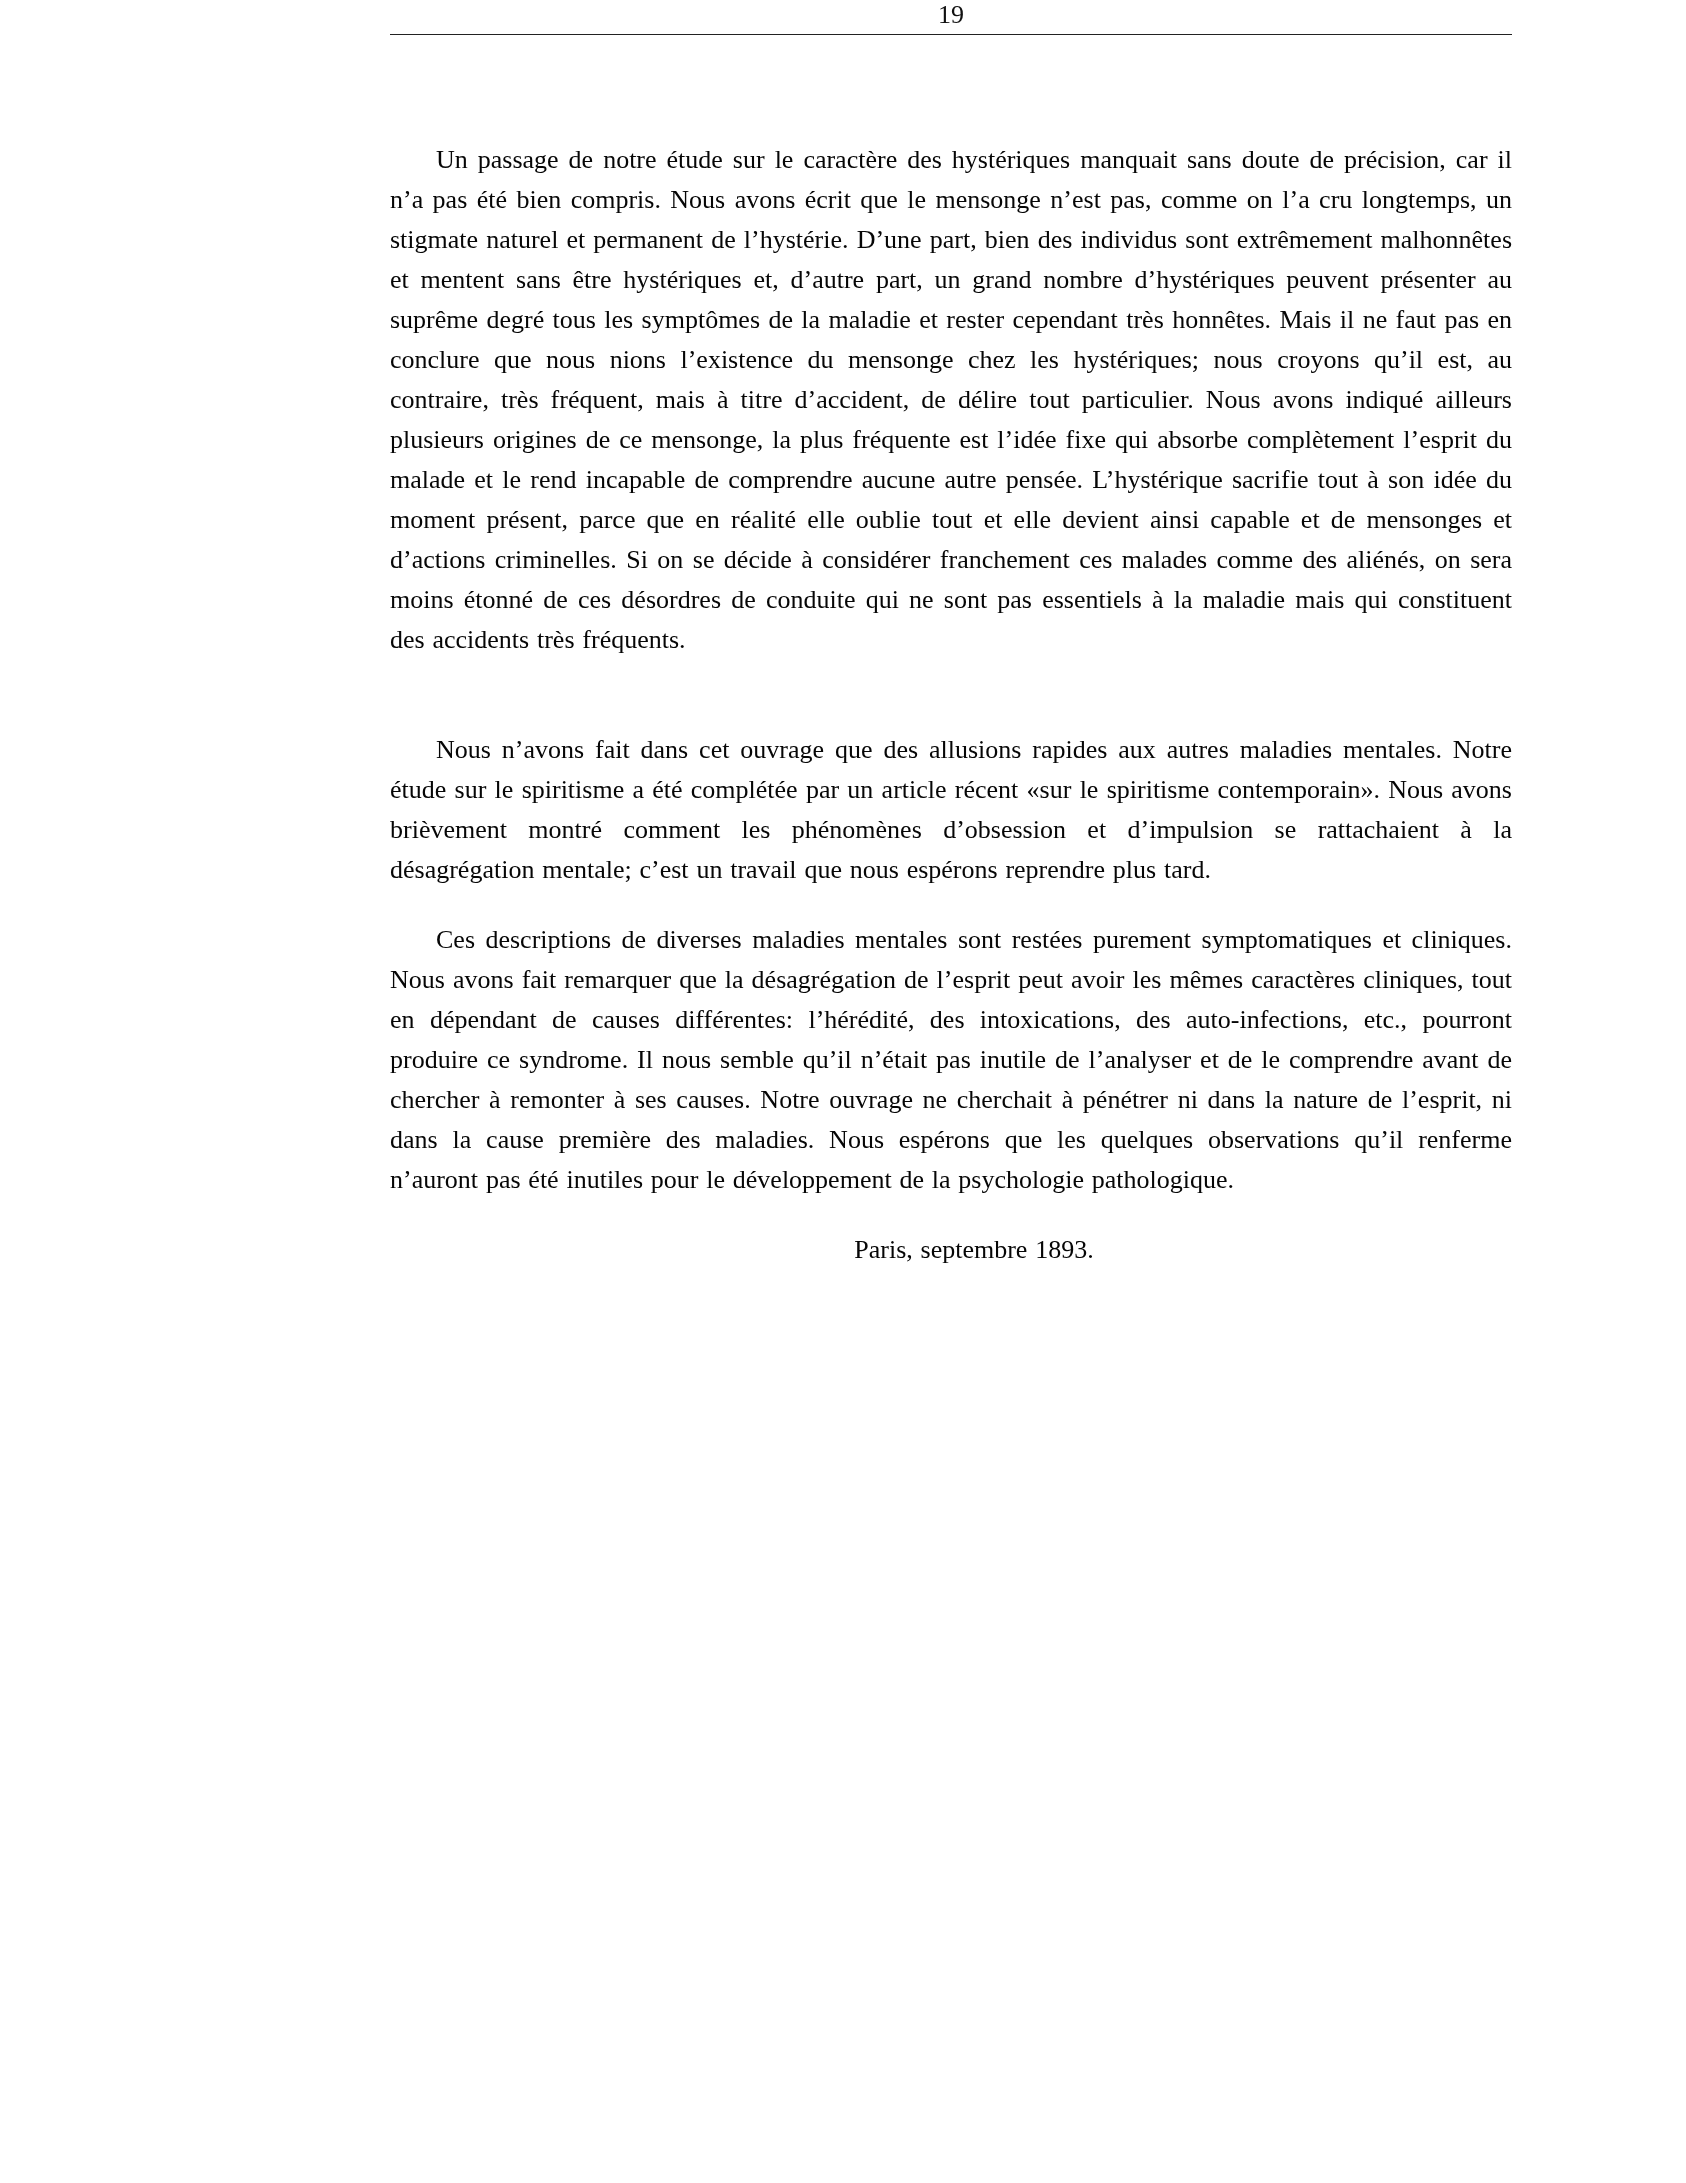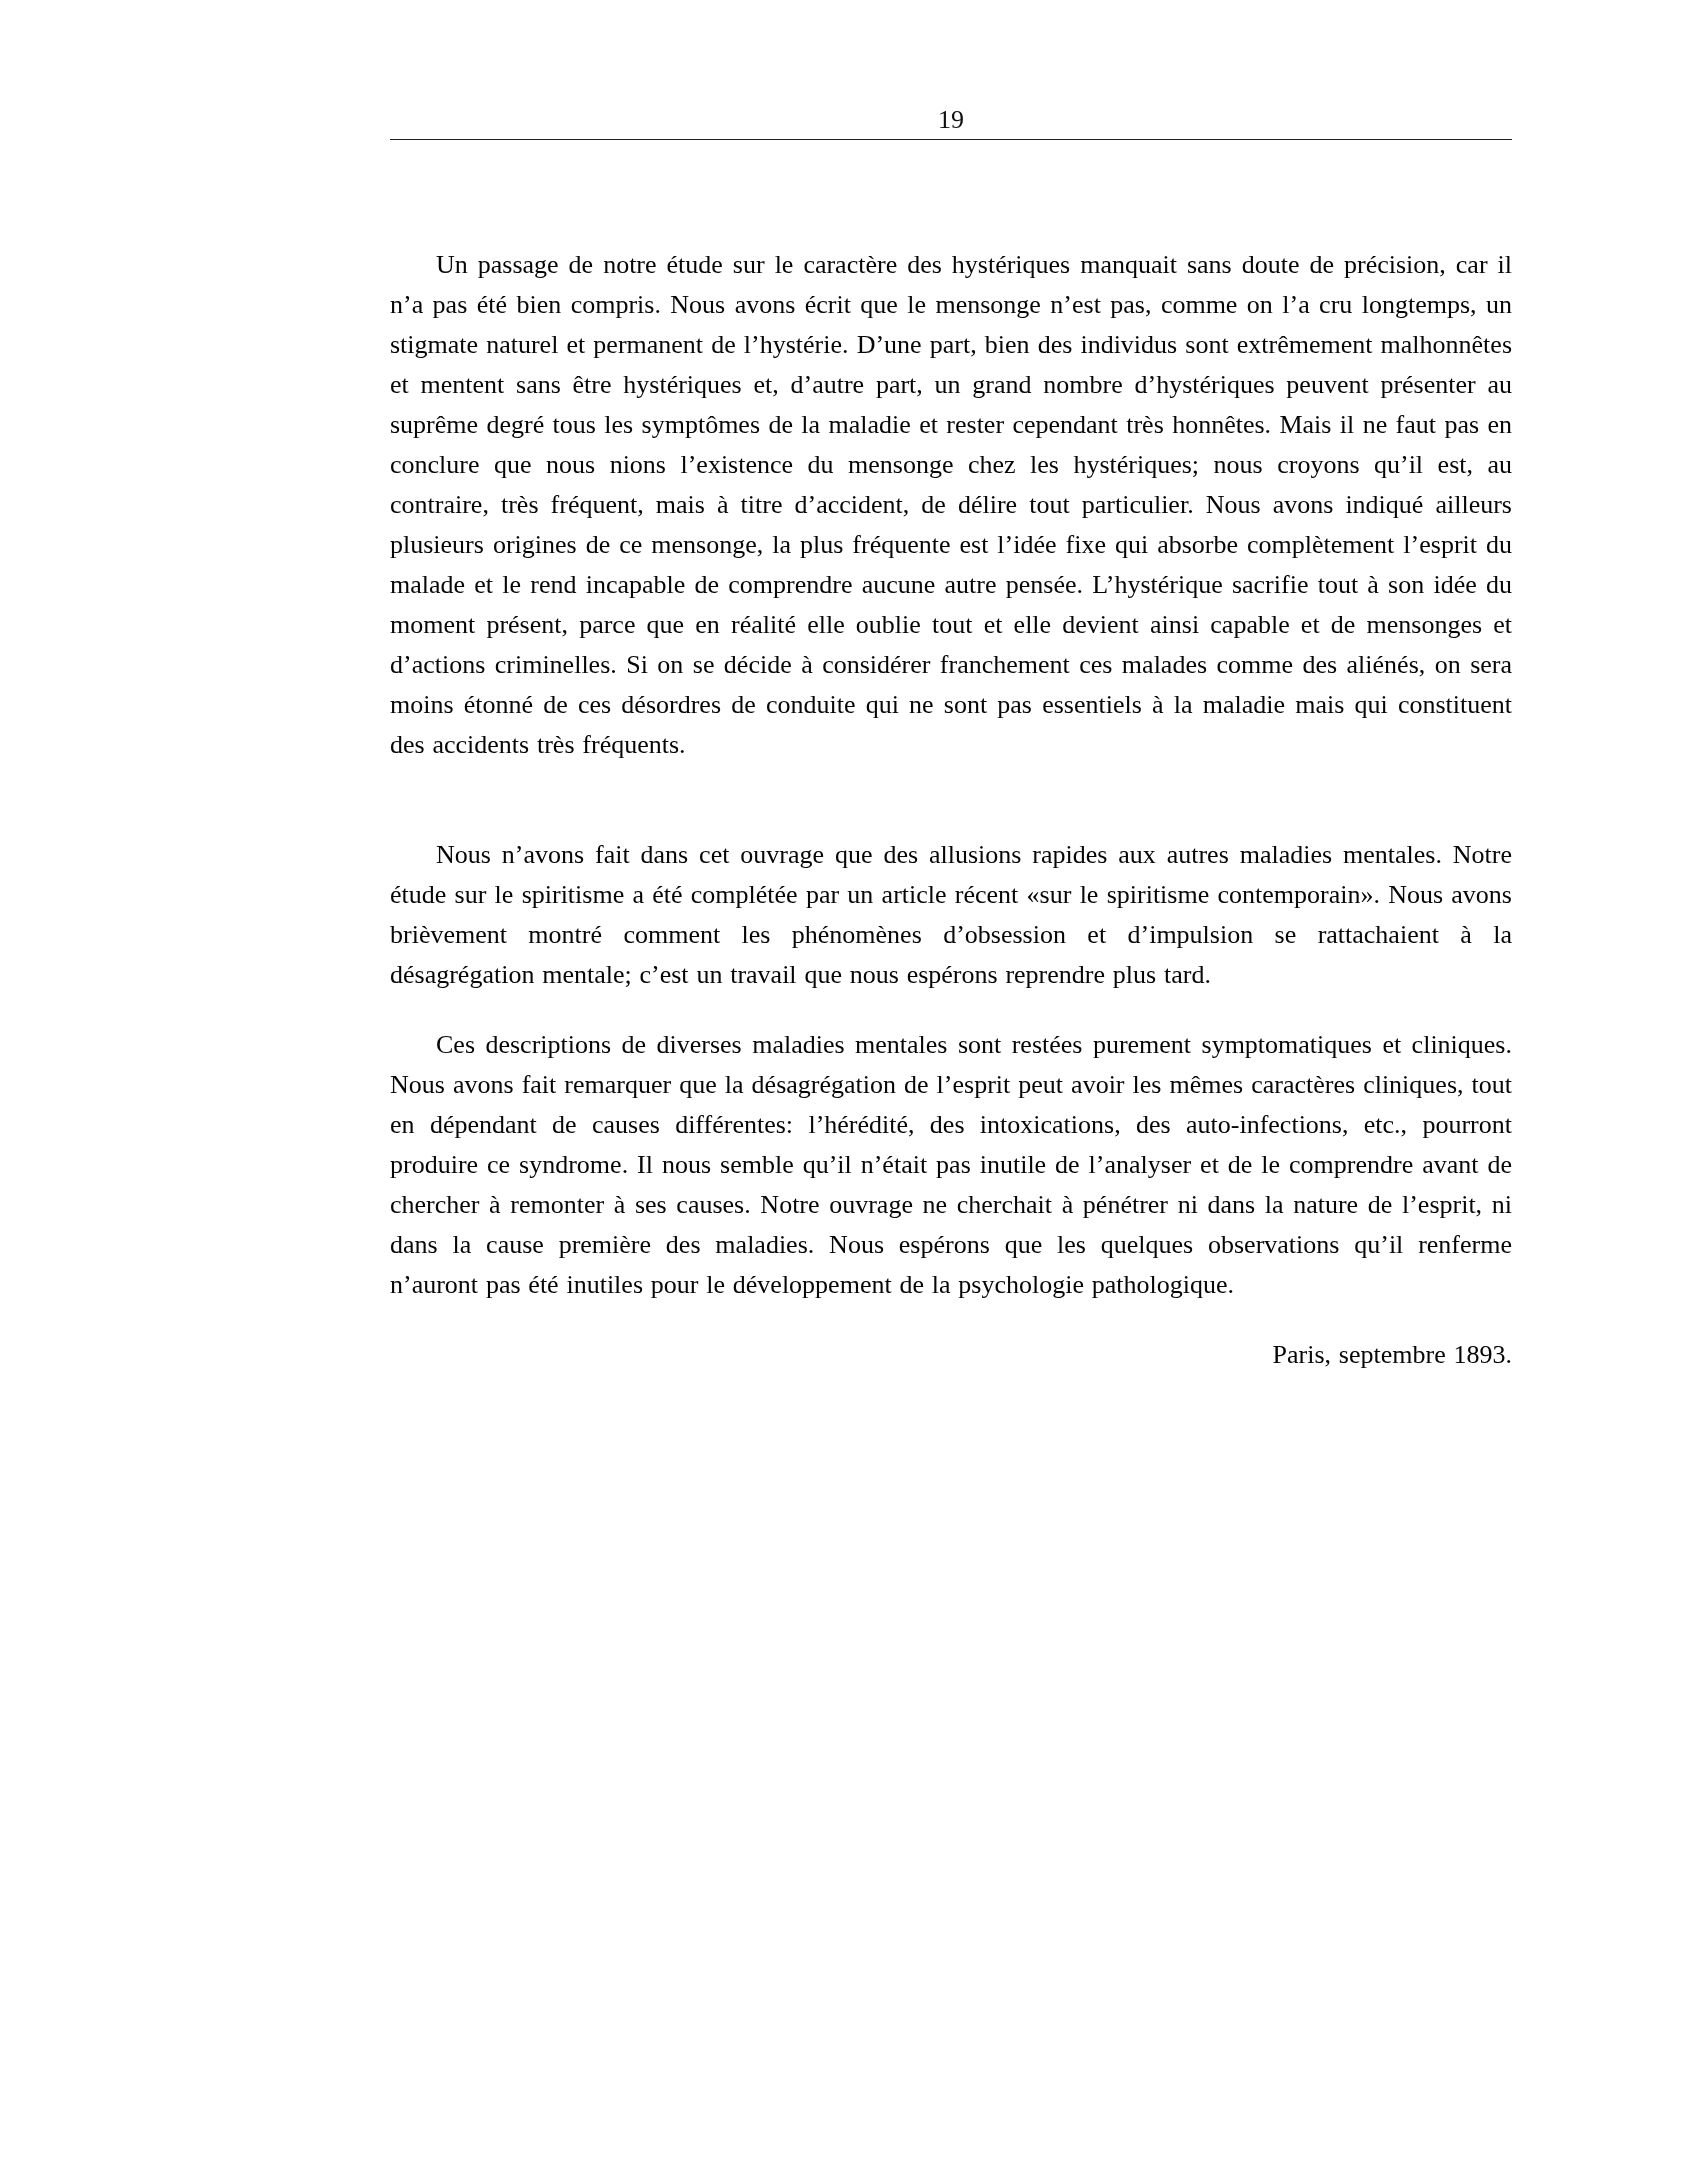--- a/index.html
+++ b/index.html
@@ -21,21 +21,20 @@
     background: #ffffff;
     overflow: hidden;
   }
   .content-col {
     position: absolute;
     top: 0;
     left: 390px;
     width: 1122px;
   }
   .page-number {
-    margin-top: 105px;
     text-align: center;
     font-size: 26px;
     line-height: 29px;
     color: #111111;
   }
   .header-rule {
     margin: 5.3px 0 0 0;
     border: none;
     border-top: 1.3px solid #222222;
     width: 100%;
@@ -50,21 +49,21 @@
   .para {
     margin: 12px 0 30px 0;
     text-indent: 46px;
     word-spacing: 1.3px;
   }
   .section-gap {
     height: 28px;
   }
   .dateline {
     text-indent: 46px;
-    text-align: right;
+    text-align: center;
     margin: 0;
   }
 </style>
 </head>
 <body>
 
 <div class="page">
   <div class="content-col">
 
     <div class="page-number">19</div>

